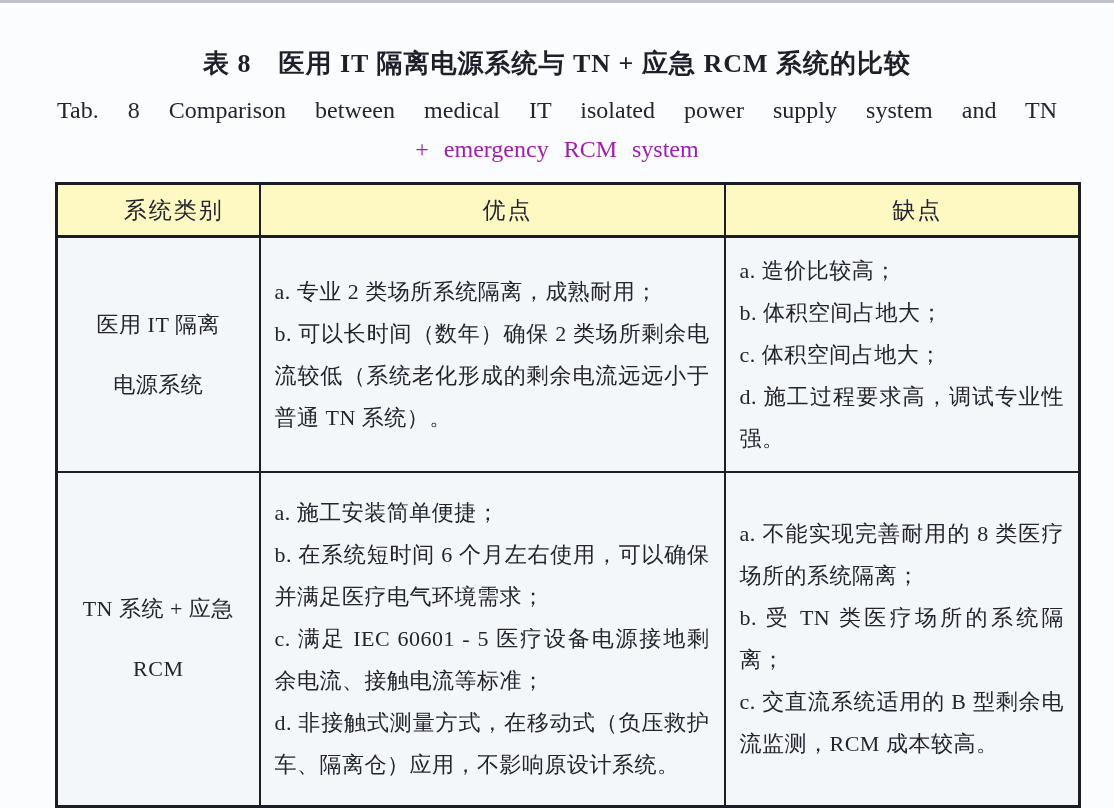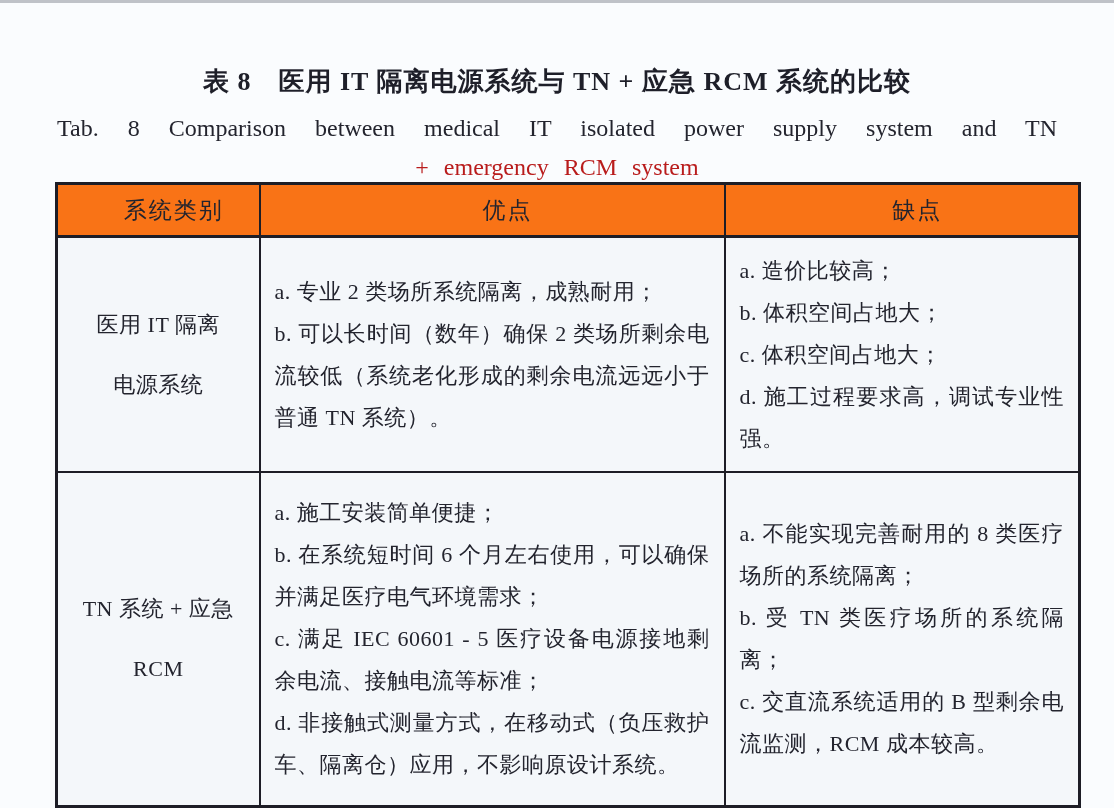--- a/index.html
+++ b/index.html
@@ -20,21 +20,21 @@
     height: 808px;
     background: #fafcfe;
   }
   .top-edge {
     position: absolute;
     top: 0; left: 0;
     width: 100%; height: 3px;
     background: #bfc2c8;
   }
   .titles {
-    padding-top: 64px;
+    padding-top: 46px;
   }
   .title-zh {
     text-align: center;
     font-weight: bold;
     font-size: 26px;
     letter-spacing: 1px;
     color: #1e1f29;
   }
   .title-en1 {
     width: 1000px;
@@ -43,38 +43,38 @@
     text-align: justify;
     text-align-last: justify;
     color: #23242e;
     font-family: Liberation Serif, serif;
   }
   .title-en2 {
     margin-top: 12px;
     text-align: center;
     font-size: 24px;
     word-spacing: 9px;
-    color: #b91c1c;
+    color: #a21caf;
   }
   table.cmp {
     position: absolute;
     left: 55px;
     top: 182px;
     width: 1023px;
     border-collapse: collapse;
     table-layout: fixed;
     background: #f4f7fa;
     border: 3px solid #1d1d26;
   }
   table.cmp th, table.cmp td {
     border: 2px solid #1d1d26;
   }
   table.cmp thead th {
     height: 48px;
-    background: #f97316;
+    background: #fef9c3;
     font-size: 23px;
     font-weight: normal;
     text-align: center;
     letter-spacing: 2px;
     border-bottom: 3px solid #1d1d26;
     padding-left: 32px;
   }
   td.cat-cell {
     text-align: center;
     vertical-align: middle;

